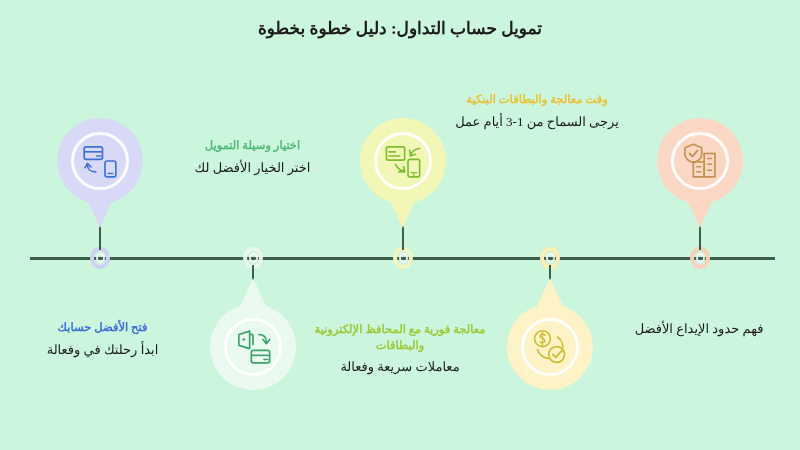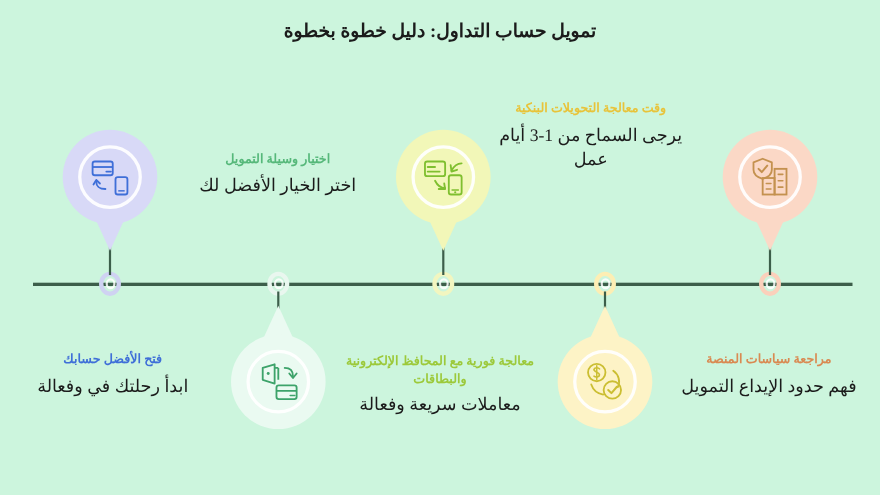--- a/index.html
+++ b/index.html
@@ -144,21 +144,21 @@
     direction: rtl;
     text-align: center;
   }
   .label .head {
     font-size: 11.5px;
     font-weight: bold;
     line-height: 1.35;
     margin-bottom: 5px;
   }
   .label .sub {
-    font-size: 16px;
+    font-size: 13px;
     color: #1b1b1b;
     line-height: 1.4;
   }
 </style>
 </head>
 <body>
 
 <div id="stage">
 
   <div class="title">تمويل حساب التداول: دليل خطوة بخطوة</div>
@@ -283,22 +283,21 @@
     <div class="head" style="color:#9cc93a;">معالجة فورية مع المحافظ الإلكترونية والبطاقات</div>
     <div class="sub">معاملات سريعة وفعالة</div>
   </div>
 
   <div class="label" style="left:160px; top:138px; width:185px;">
     <div class="head" style="color:#56b87a;">اختيار وسيلة التمويل</div>
     <div class="sub">اختر الخيار الأفضل لك</div>
   </div>
 
   <div class="label" style="left:452px; top:92px; width:170px;">
-    <div class="head" style="color:#e8c33a;">وقت معالجة التحويلات البنكية</div>
+    <div class="head" style="color:#e8c33a;">وقت معالجة والبطاقات البنكية</div>
     <div class="sub">يرجى السماح من 1-3 أيام عمل</div>
   </div>
 
   <div class="label" style="left:608px; top:320px; width:182px;">
-    <div class="head" style="color:#d98a52;">مراجعة سياسات المنصة</div>
-    <div class="sub">فهم حدود الإيداع التمويل</div>
+    <div class="sub">فهم حدود الإيداع الأفضل</div>
   </div>
 
 </div>
 
 </body></html>

